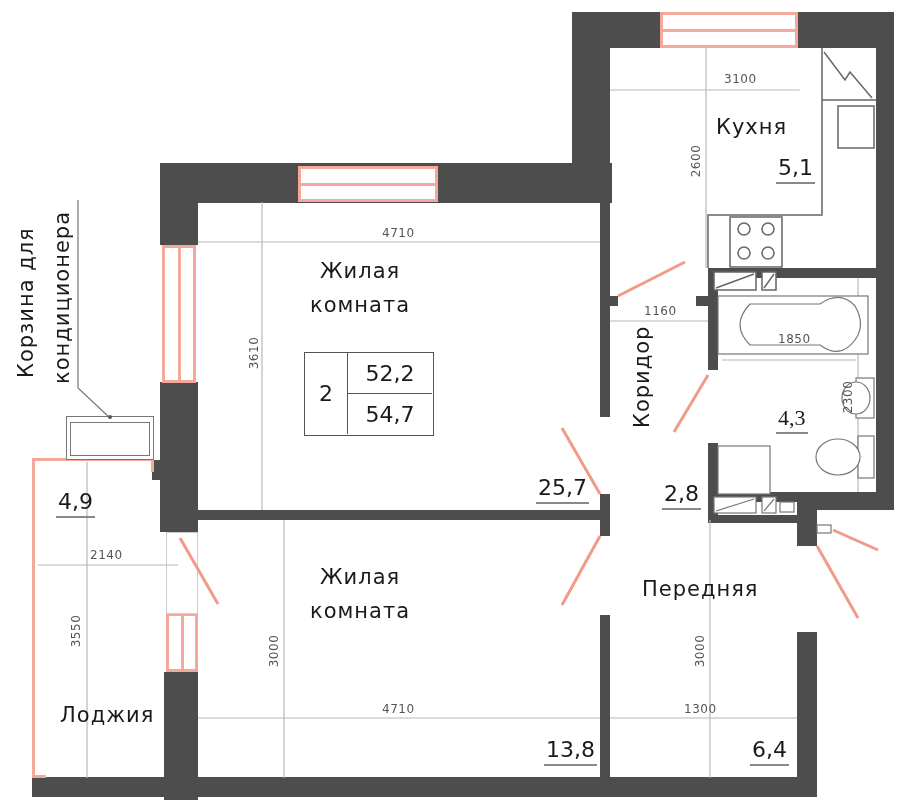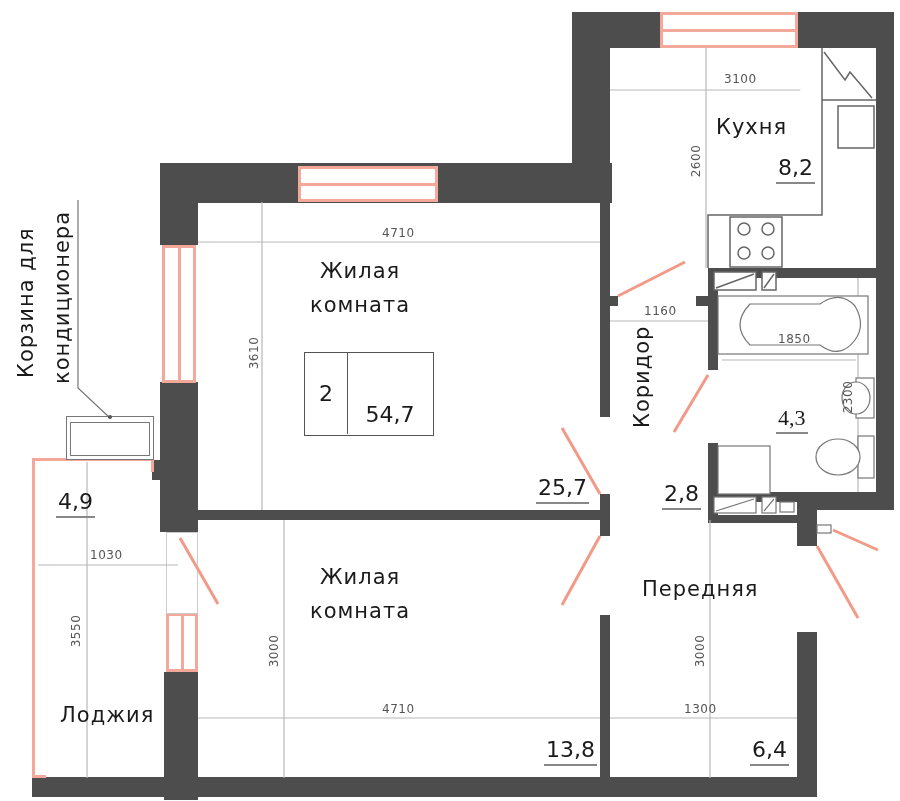--- a/index.html
+++ b/index.html
@@ -124,47 +124,48 @@
       <line x1="833" y1="530" x2="878" y2="550"></line>
       <line x1="180" y1="538" x2="218" y2="604"></line>
     </g>
   </svg>
 
   <div class="label-v" style="left:14px;top:378px;">Корзина для</div>
   <div class="label-v" style="left:50px;top:384px;">кондиционера</div>
 
   <div class="summary">
     <div class="cnt">2</div>
+    <div class="a1">52,2</div>
     <div class="a2">54,7</div>
   </div>
 
   <div class="room-name" style="left:310px;top:254px;">Жилая
 комната</div>
   <div class="room-name" style="left:310px;top:560px;">Жилая
 комната</div>
   <div class="room-name" style="left:716px;top:110px;">Кухня</div>
   <div class="room-name" style="left:642px;top:572px;">Передняя</div>
   <div class="room-name" style="left:60px;top:698px;">Лоджия</div>
   <div class="label-v" style="left:630px;top:428px;">Коридор</div>
 
   <div class="area" style="left:536px;top:476px;">25,7</div>
   <div class="area" style="left:544px;top:738px;">13,8</div>
-  <div class="area" style="left:776px;top:156px;">8,2</div>
+  <div class="area" style="left:776px;top:156px;">5,1</div>
   <div class="area" style="left:776px;top:406px;font-family:Liberation Serif, serif;">4,3</div>
   <div class="area" style="left:662px;top:482px;">2,8</div>
   <div class="area" style="left:750px;top:738px;">6,4</div>
   <div class="area" style="left:56px;top:490px;">4,9</div>
 
   <div class="dimtxt" style="left:382px;top:226px;">4710</div>
   <div class="dimtxt vtxt" style="left:238px;top:346px;">3610</div>
   <div class="dimtxt" style="left:382px;top:702px;">4710</div>
   <div class="dimtxt vtxt" style="left:258px;top:644px;">3000</div>
   <div class="dimtxt" style="left:724px;top:72px;text-align:right;">3100</div>
   <div class="dimtxt vtxt" style="left:680px;top:154px;">2600</div>
   <div class="dimtxt" style="left:644px;top:304px;">1160</div>
   <div class="dimtxt" style="left:778px;top:332px;">1850</div>
   <div class="dimtxt vtxt" style="left:832px;top:390px;">2300</div>
   <div class="dimtxt" style="left:684px;top:702px;">1300</div>
   <div class="dimtxt vtxt" style="left:684px;top:644px;">3000</div>
-  <div class="dimtxt" style="left:90px;top:548px;">1030</div>
+  <div class="dimtxt" style="left:90px;top:548px;">2140</div>
   <div class="dimtxt vtxt" style="left:60px;top:624px;">3550</div>
 
 </div>
 
 </body></html>

